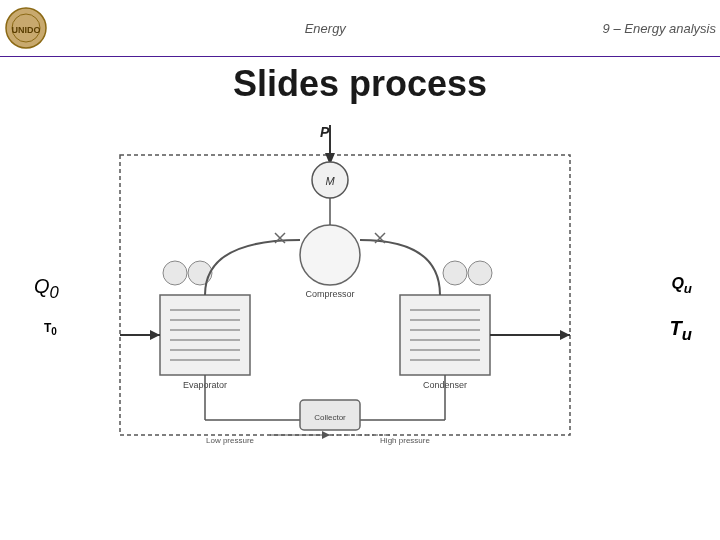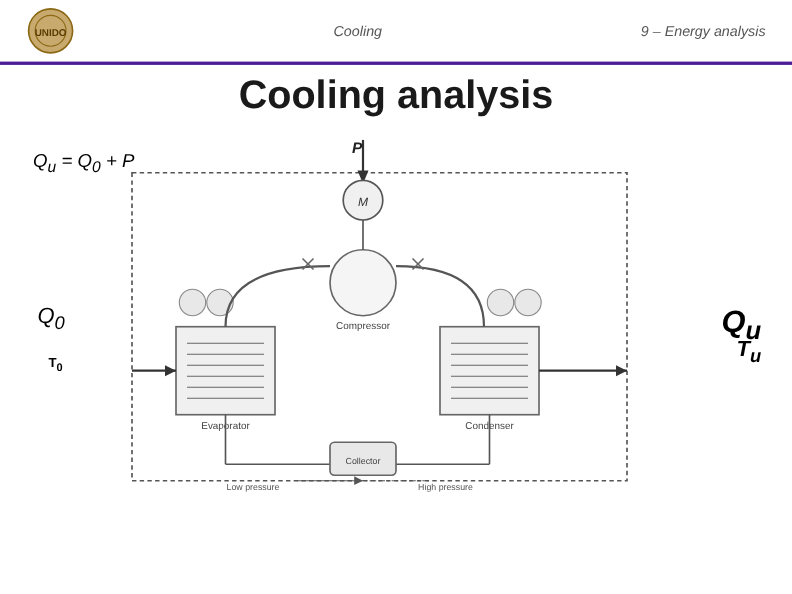--- a/index.html
+++ b/index.html
@@ -10,22 +10,22 @@
       font-family: Arial, sans-serif;
       overflow: hidden;
       position: relative;
     }
 
     
     .header {
       display: flex;
       align-items: center;
       justify-content: space-between;
-      padding: 6px 24px;
-      border-bottom: 3px solid #4c1d95;
+      padding: 6px 4px;
+      border-bottom: 1px solid #4c1d95;
     }
     .header-logo {
       width: 44px;
       height: 44px;
     }
     .header-slides {
       font-size: 13px;
       color: #555;
       font-style: italic;
     }
@@ -94,56 +94,53 @@
       position: absolute;
       left: 44px;
       top: 216px;
       font-size: 12px;
       font-weight: bold;
     }
     .label-qu {
       position: absolute;
       right: 28px;
       top: 170px;
-      font-size: 28px;
+      font-size: 16px;
       font-style: italic;
       font-weight: bold;
     }
     .label-tu {
       position: absolute;
       right: 28px;
-      top: 200px;
+      top: 212px;
       font-size: 20px;
       font-style: italic;
       font-weight: bold;
     }
   </style>
 </head>
 <body>
 
 <div class="header">
 
   <svg class="header-logo" viewBox="0 0 44 44">
     <circle cx="22" cy="22" r="20" fill="#c8a96e" stroke="#8b6914" stroke-width="1.5"></circle>
     <circle cx="22" cy="22" r="14" fill="none" stroke="#8b6914" stroke-width="1"></circle>
     <text x="22" y="27" text-anchor="middle" font-size="9" fill="#5a3e00" font-weight="bold">UNIDO</text>
   </svg>
-  <span class="header-slides">Cooling</span>
+  <span class="header-slides">Energy</span>
   <span class="header-section">9 – Energy analysis</span>
 </div>
 
 <div class="title-area">
-  <span class="main-title">Cooling analysis</span>
+  <span class="main-title">Slides process</span>
 </div>
 
 <div class="content">
 
-  <div class="eq-top-left">
-    Q<sub>u</sub> = Q<sub>0</sub> + P
-  </div>
 
   <div class="label-qo">Q<sub>0</sub></div>
   <div class="label-to">T<sub>0</sub></div>
   <div class="label-qu">Q<sub>u</sub></div>
   <div class="label-tu">T<sub>u</sub></div>
 
   <svg class="diagram" viewBox="0 0 490 360" xmlns="http://www.w3.org/2000/svg">
 
     <rect x="20" y="30" width="450" height="280" fill="none" stroke="#555" stroke-width="1.5" stroke-dasharray="4,3"></rect>
 

